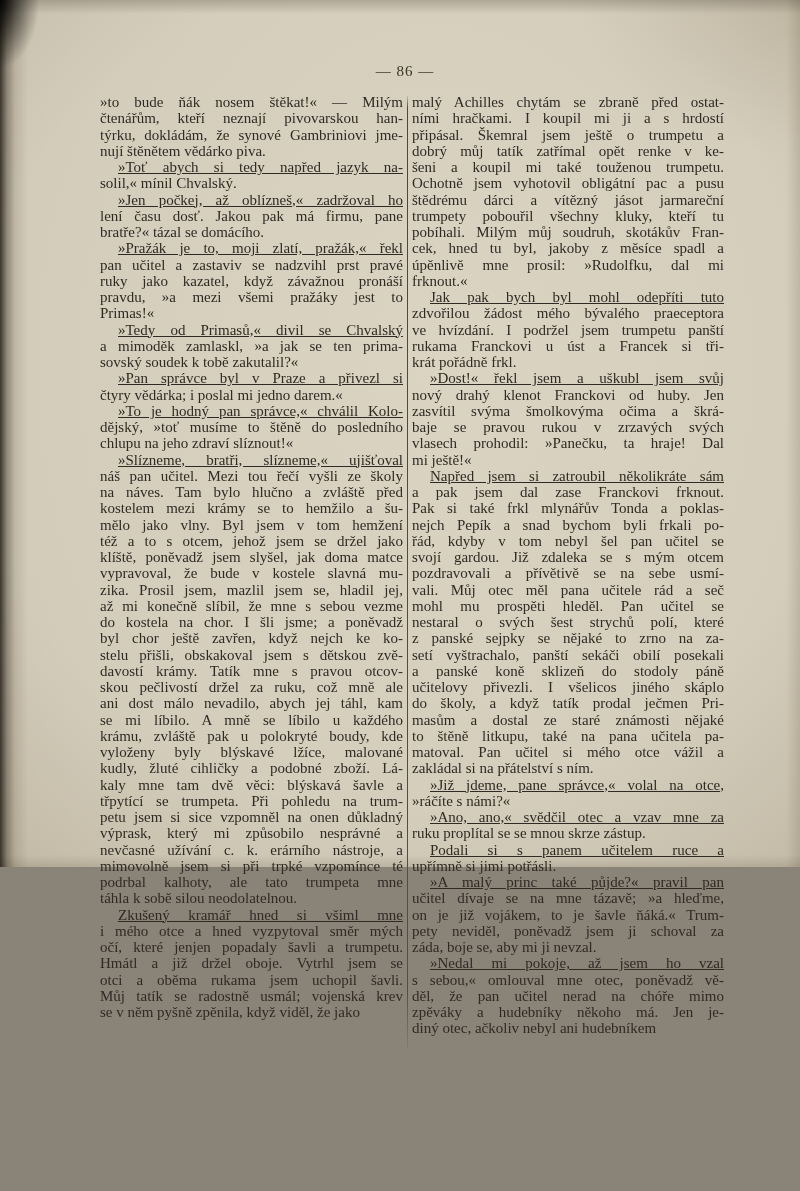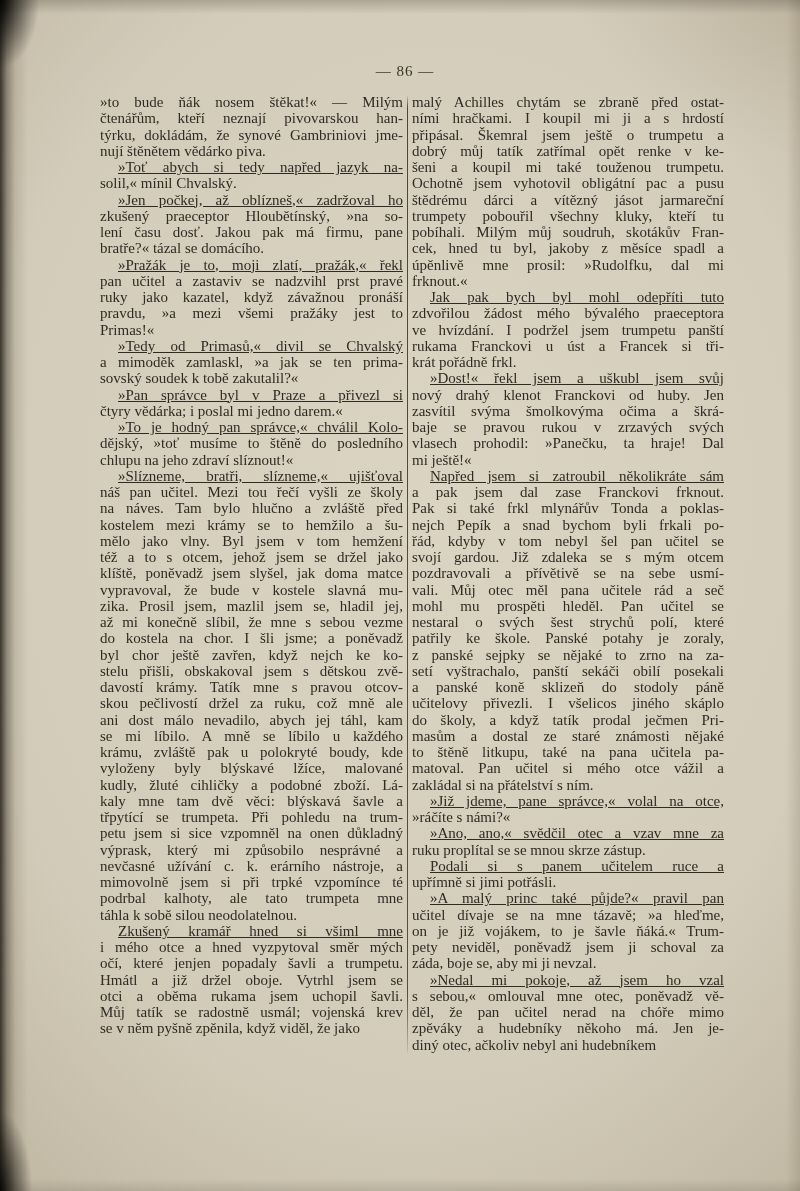--- a/index.html
+++ b/index.html
@@ -4,21 +4,21 @@
 <style>
   html,body{margin:0;padding:0;}
   body{
     width:800px;height:1191px;
     background:#8a8378;
     font-family:"Liberation Serif","DejaVu Serif",serif;
     overflow:hidden;
   }
   .page{
     position:relative;
-    width:800px;height:1191px;
+    width:800px;height:867px;
     background:
       radial-gradient(ellipse 700px 900px at 55% 42%, #dbd4c2 0%, #d4cdbb 55%, #cdc5b1 100%);
     color:#2f2b24;
   }
   
   .page::before{
     content:"";position:absolute;inset:0;pointer-events:none;
     background:
       radial-gradient(ellipse 55px 95px at 0px 0px,   rgba(5,4,3,0.95), rgba(5,4,3,0) 72%),
       radial-gradient(ellipse 45px 110px at 0px 1191px,rgba(5,4,3,0.85), rgba(5,4,3,0) 72%),
@@ -63,21 +63,20 @@
           <div class="line j">čtenářům, kteří neznají pivovarskou han-</div>
           <div class="line j">týrku, dokládám, že synové Gambriniovi jme-</div>
           <div class="line">nují štěnětem vědárko piva.</div>
         </div>
         <div class="para indent">
           <div class="line j">»Toť abych si tedy napřed jazyk na-</div>
           <div class="line">solil,« mínil Chvalský.</div>
         </div>
         <div class="para indent">
           <div class="line j">»Jen počkej, až oblízneš,« zadržoval ho</div>
-          <div class="line j">zkušený praeceptor Hloubětínský, »na so-</div>
           <div class="line j">lení času dosť. Jakou pak má firmu, pane</div>
           <div class="line">bratře?« tázal se domácího.</div>
         </div>
         <div class="para indent">
           <div class="line j">»Pražák je to, moji zlatí, pražák,« řekl</div>
           <div class="line j">pan učitel a zastaviv se nadzvihl prst pravé</div>
           <div class="line j">ruky jako kazatel, když závažnou pronáší</div>
           <div class="line j">pravdu, »a mezi všemi pražáky jest to</div>
           <div class="line">Primas!«</div>
         </div>
@@ -170,21 +169,20 @@
           <div class="line j">Napřed jsem si zatroubil několikráte sám</div>
           <div class="line j">a pak jsem dal zase Franckovi frknout.</div>
           <div class="line j">Pak si také frkl mlynářův Tonda a poklas-</div>
           <div class="line j">nejch Pepík a snad bychom byli frkali po-</div>
           <div class="line j">řád, kdyby v tom nebyl šel pan učitel se</div>
           <div class="line j">svojí gardou. Již zdaleka se s mým otcem</div>
           <div class="line j">pozdravovali a přívětivě se na sebe usmí-</div>
           <div class="line j">vali. Můj otec měl pana učitele rád a seč</div>
           <div class="line j">mohl mu prospěti hleděl. Pan učitel se</div>
           <div class="line j">nestaral o svých šest strychů polí, které</div>
-          <div class="line j">patřily ke škole. Panské potahy je zoraly,</div>
           <div class="line j">z panské sejpky se nějaké to zrno na za-</div>
           <div class="line j">setí vyštrachalo, panští sekáči obilí posekali</div>
           <div class="line j">a panské koně sklizeň do stodoly páně</div>
           <div class="line j">učitelovy přivezli. I všelicos jiného skáplo</div>
           <div class="line j">do školy, a když tatík prodal ječmen Pri-</div>
           <div class="line j">masům a dostal ze staré známosti nějaké</div>
           <div class="line j">to štěně litkupu, také na pana učitela pa-</div>
           <div class="line j">matoval. Pan učitel si mého otce vážil a</div>
           <div class="line">zakládal si na přátelství s ním.</div>
         </div>

